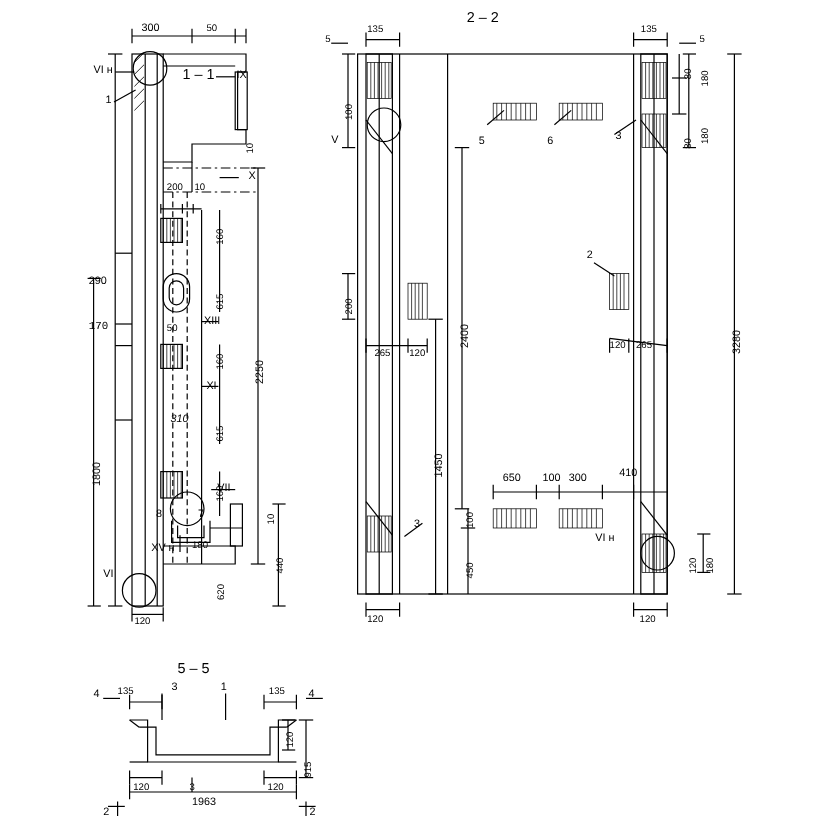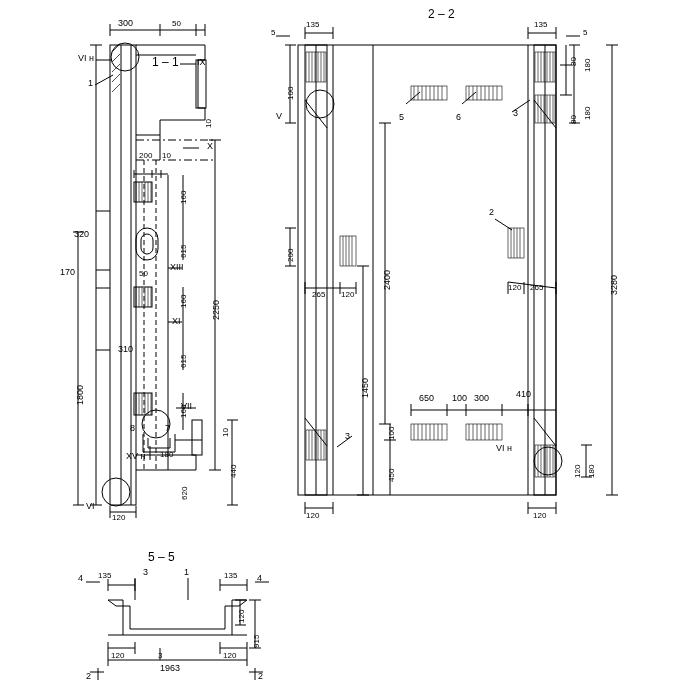--- a/index.html
+++ b/index.html
@@ -346,31 +346,31 @@
       <line x1="247" y1="642" x2="247" y2="654"></line>
       <line x1="160" y1="648" x2="160" y2="660"></line>
       <line x1="98" y1="668" x2="98" y2="680"></line>
       <line x1="255" y1="668" x2="255" y2="680"></line>
       <line x1="90" y1="672" x2="104" y2="672"></line>
       <line x1="249" y1="672" x2="263" y2="672"></line>
     </g>
   </svg>
 
   <div class="ttl" style="left:152px;top:8px;margin-top:48px;">1 – 1</div>
-  <div class="ttl" style="left:428px;top:8px;">2 – 2</div>
+  <div class="ttl" style="left:389px;top:8px;">2 – 2</div>
   <div class="ttl" style="left:148px;top:551px;">5 – 5</div>
 
   <div class="lbl" style="left:78px;top:54px;">VI н</div>
   <div class="lbl" style="left:186px;top:58px;padding-left:11px;">IX</div>
   <div class="lbl" style="left:207px;top:142px;">X</div>
   <div class="lbl" style="left:170px;top:263px;">XIII</div>
   <div class="lbl" style="left:172px;top:317px;">XI</div>
   <div class="lbl" style="left:181px;top:402px;">VII</div>
   <div class="lbl" style="left:126px;top:452px;">XV н</div>
-  <div class="lbl" style="left:86px;top:502px;text-align:center;">VI</div>
+  <div class="lbl" style="left:86px;top:474px;text-align:center;">VI</div>
 
   <div class="lbl" style="left:88px;top:79px;">1</div>
   <div class="lbl" style="left:130px;top:424px;">8</div>
   <div class="lbl" style="left:165px;top:424px;">7</div>
 
   <div class="lbl" style="left:118px;top:19px;">300</div>
   <div class="lbl sm" style="left:172px;top:20px;">50</div>
   <div class="lbl sm rot" style="left:205px;top:128px;">10</div>
 
   <div class="lbl sm" style="left:139px;top:152px;">200</div>
@@ -381,23 +381,23 @@
   <div class="lbl sm rot" style="left:180px;top:308px;">160</div>
   <div class="lbl sm rot" style="left:180px;top:368px;">615</div>
   <div class="lbl sm rot" style="left:180px;top:418px;">160</div>
   <div class="lbl sm" style="left:160px;top:451px;">180</div>
   <div class="lbl sm rot" style="left:181px;top:500px;">620</div>
 
   <div class="lbl rot" style="left:212px;top:320px;">2250</div>
   <div class="lbl sm rot" style="left:230px;top:478px;">440</div>
   <div class="lbl sm rot" style="left:222px;top:437px;">10</div>
 
-  <div class="lbl" style="left:74px;top:230px;">320</div>
-  <div class="lbl" style="left:60px;top:268px;">170</div>
-  <div class="lbl" style="left:118px;top:345px;">310</div>
+  <div class="lbl" style="left:74px;top:230px;">290</div>
+  <div class="lbl" style="left:74px;top:268px;font-family:Liberation Mono, monospace;">170</div>
+  <div class="lbl" style="left:142px;top:345px;font-style:italic;">310</div>
   <div class="lbl rot" style="left:76px;top:405px;">1800</div>
   <div class="lbl sm" style="left:112px;top:514px;">120</div>
 
   <div class="lbl sm" style="left:271px;top:29px;">5</div>
   <div class="lbl sm" style="left:583px;top:29px;">5</div>
   <div class="lbl" style="left:276px;top:112px;">V</div>
   <div class="lbl" style="left:496px;top:444px;">VI н</div>
 
   <div class="lbl" style="left:399px;top:113px;">5</div>
   <div class="lbl" style="left:456px;top:113px;">6</div>

